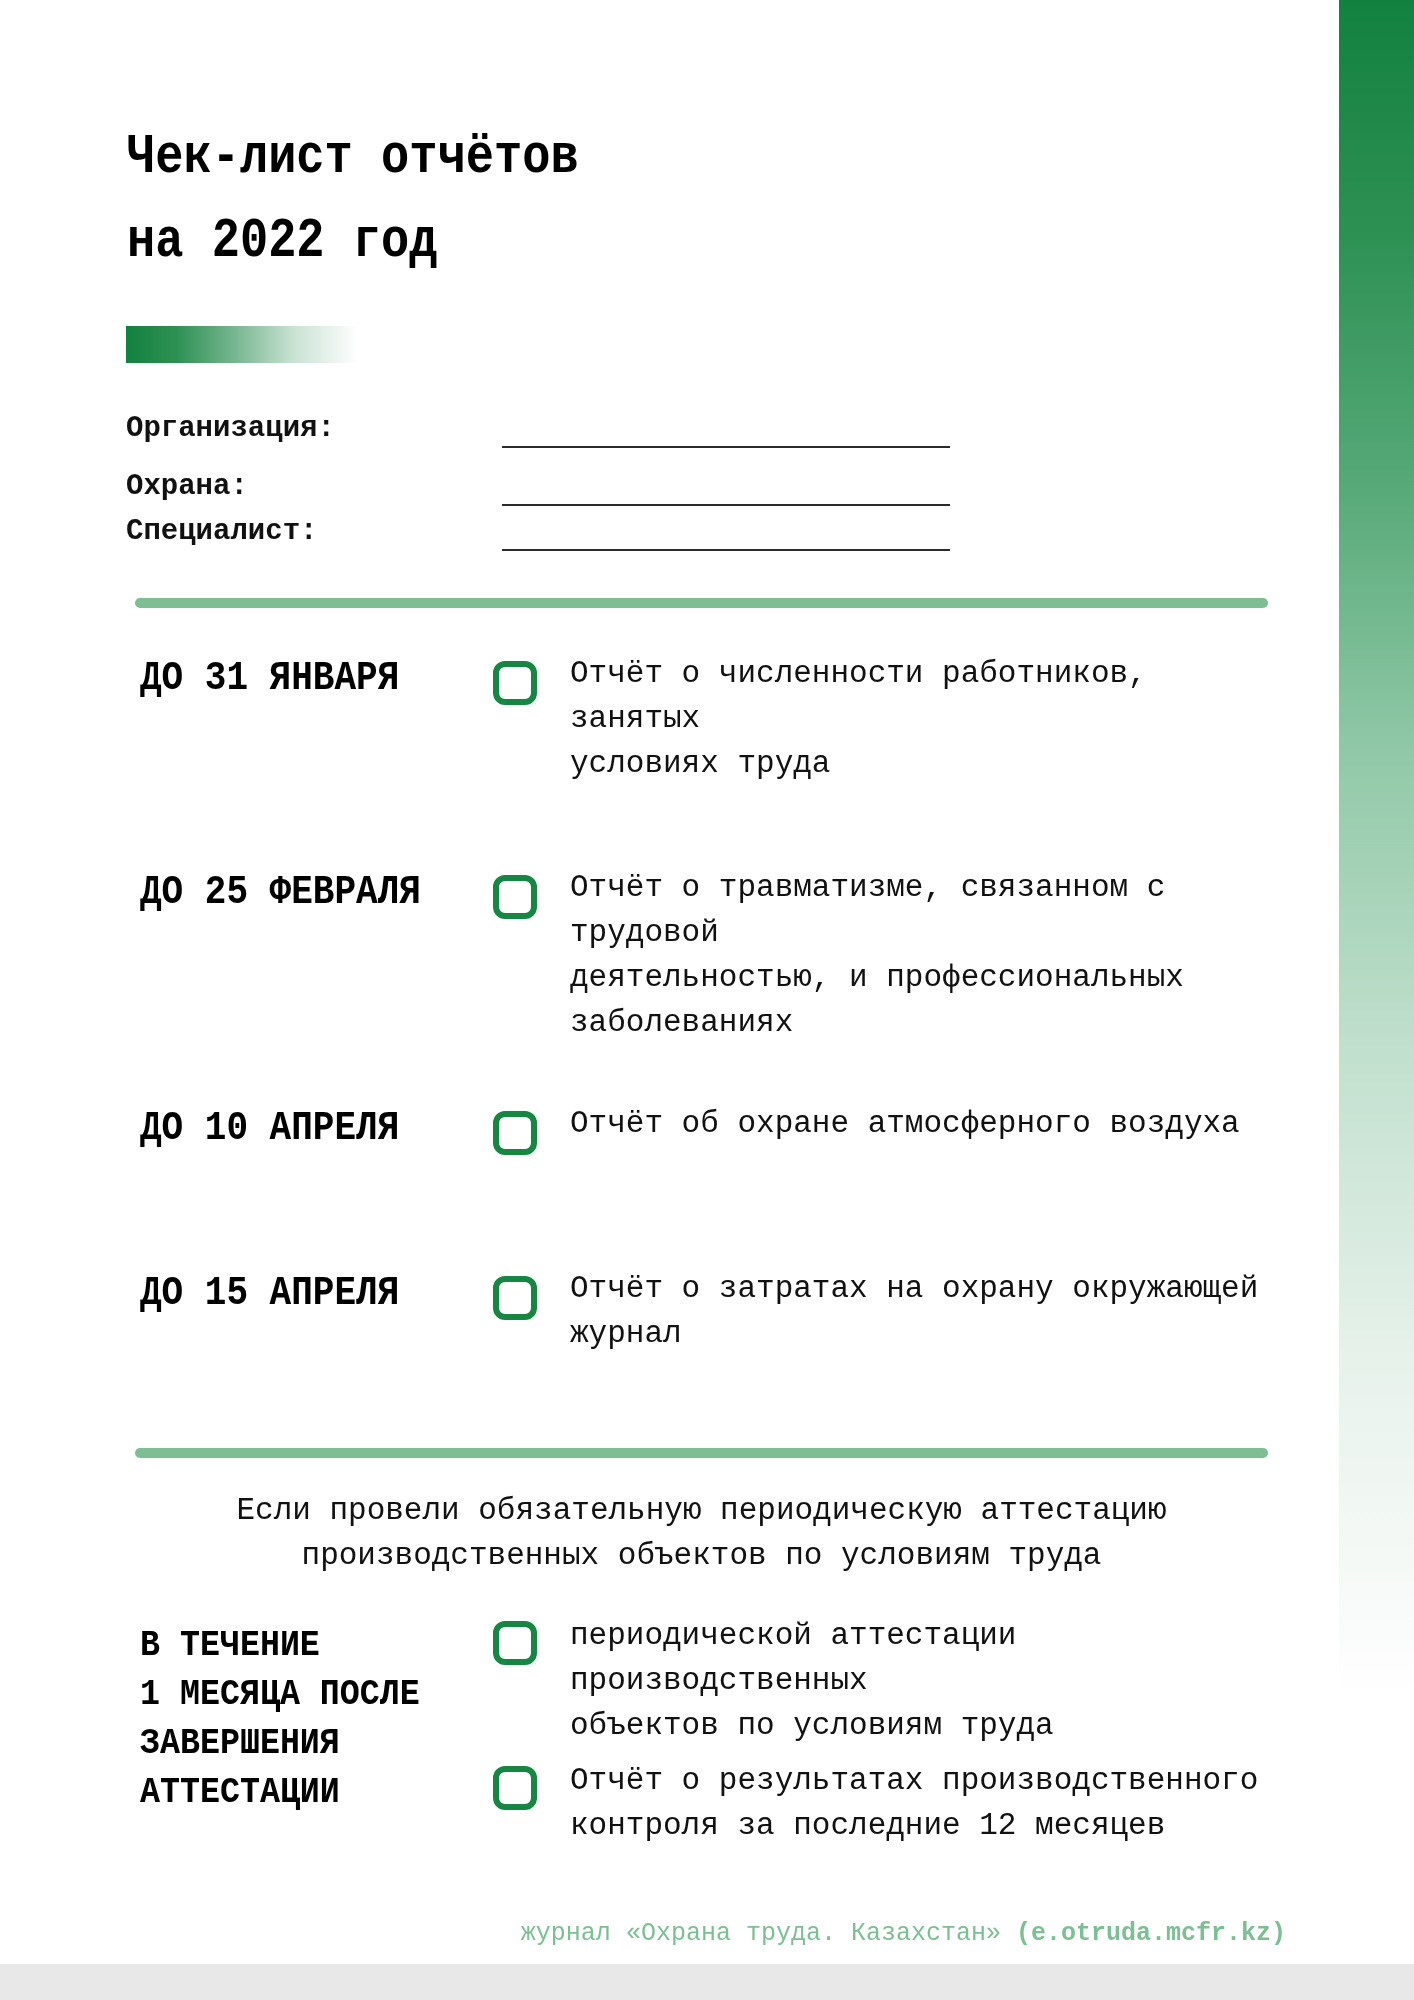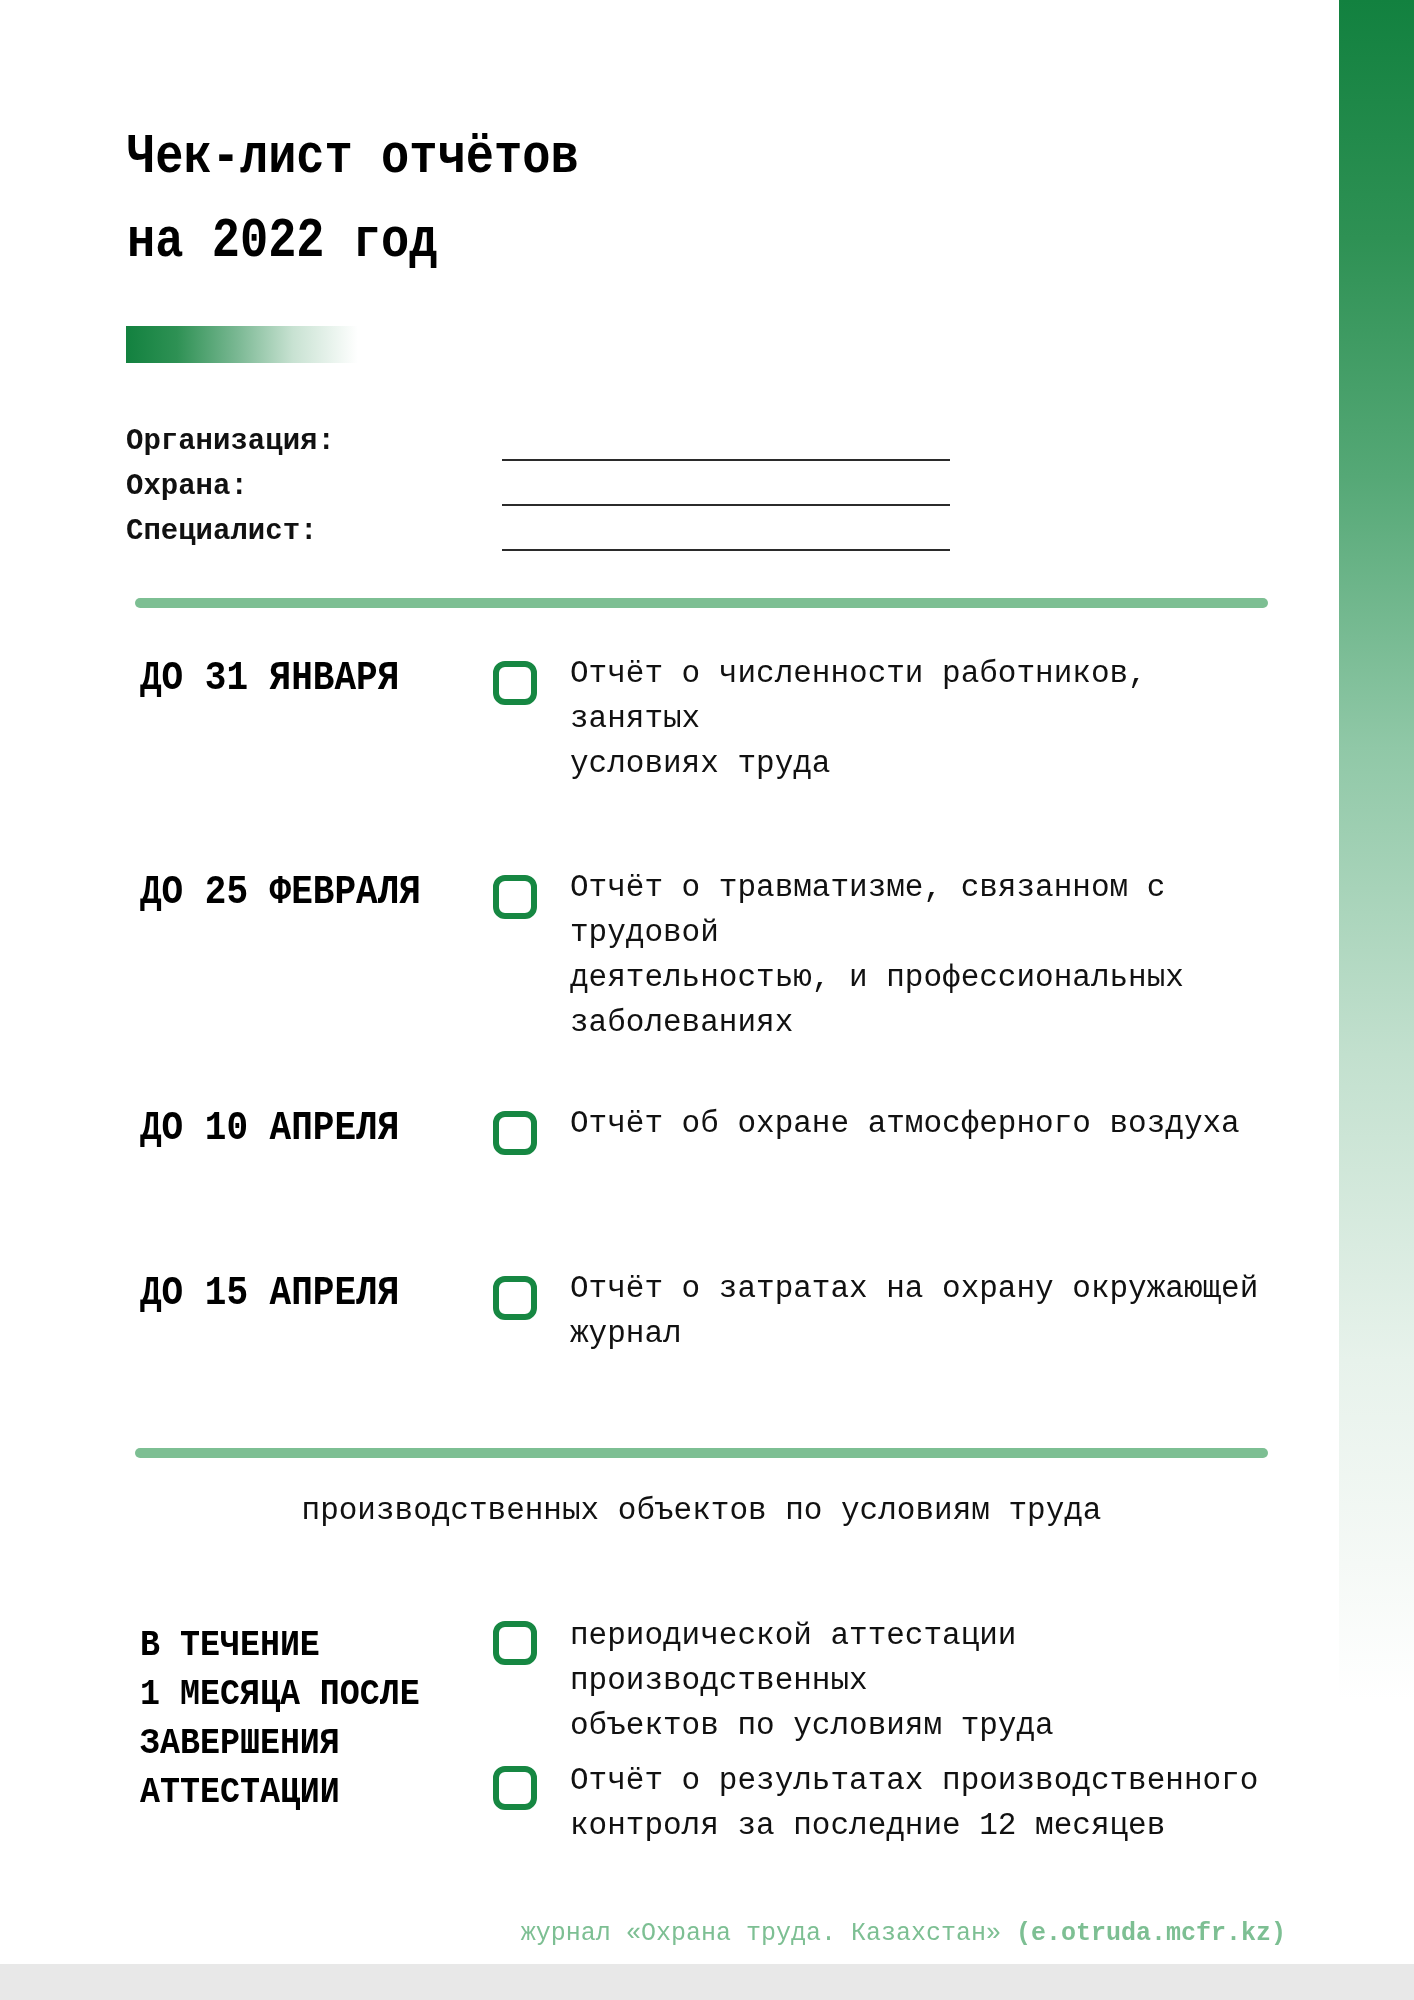--- a/index.html
+++ b/index.html
@@ -79,21 +79,21 @@
 
   <div class="stripe"></div>
 
   <h1 class="title">
     <span>Чек-лист отчётов</span>
     <span>на 2022 год</span>
   </h1>
 
   <div class="accent-bar"></div>
 
-  <div class="form-row" style="top:423px">
+  <div class="form-row" style="top:410px">
     <div class="form-label">Организация:</div>
     <div class="blank-line"></div>
   </div>
   <div class="form-row" style="top:468px">
     <div class="form-label">Охрана:</div>
     <div class="blank-line"></div>
   </div>
   <div class="form-row" style="top:513px">
     <div class="form-label">Специалист:</div>
     <div class="blank-line"></div>
@@ -133,20 +133,21 @@
     <div class="checkbox"></div>
     <div class="item-text">
       <div>Отчёт о затратах на охрану окружающей</div>
       <div>журнал</div>
     </div>
   </div>
 
   <div class="divider" style="top:1448px"></div>
 
   <div class="cond-note">
+    <div>Если провели обязательную периодическую аттестацию</div>
     <div>производственных объектов по условиям труда</div>
   </div>
 
   <div class="period-label">
     <div>В ТЕЧЕНИЕ</div>
     <div>1 МЕСЯЦА ПОСЛЕ</div>
     <div>ЗАВЕРШЕНИЯ</div>
     <div>АТТЕСТАЦИИ</div>
   </div>
 

